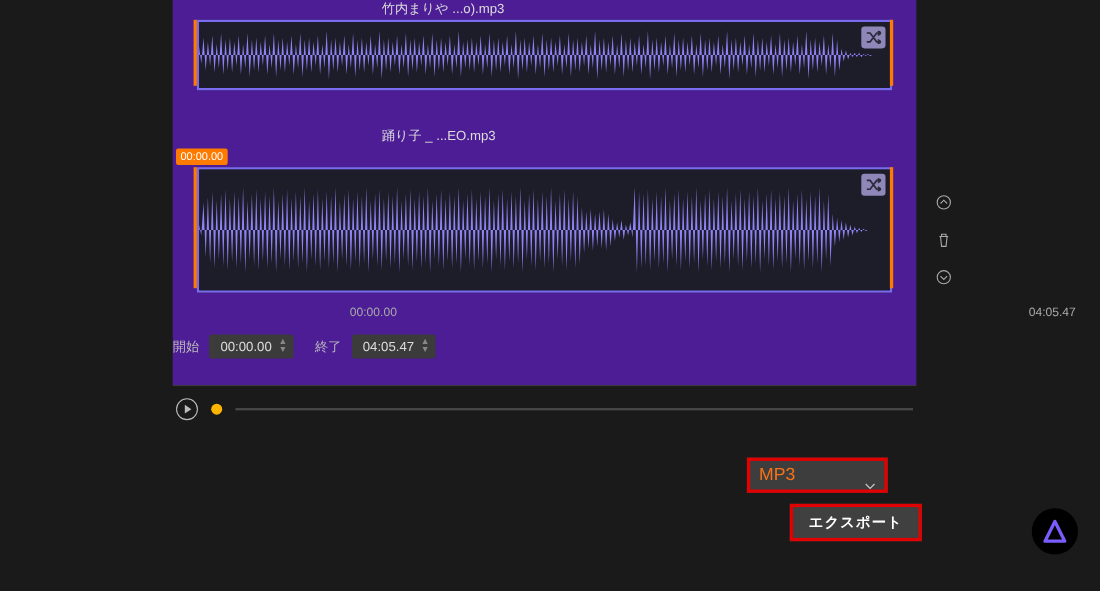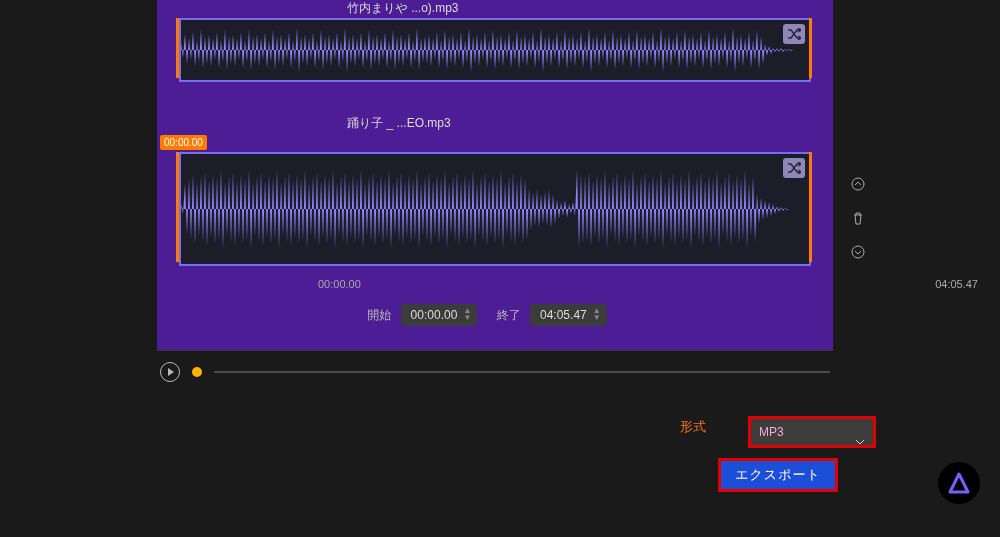--- a/index.html
+++ b/index.html
@@ -4,35 +4,35 @@
 <style>
   html,body{margin:0;padding:0;background:#1a1a1a;color:#ccc;font-family:"Hiragino Sans","Meiryo",Arial,sans-serif;font-size:13px;width:1000px;height:537px;overflow:hidden}
   .panel{position:absolute;left:157px;top:0;width:676px;height:350px;background:#4c1d95}
   .wave-box{position:absolute;border:2px solid #7a6cf0;background:#1f1f2e}
   .wave-svg{display:block;width:100%;height:100%}
   .clip-name{position:absolute;font-size:12px;color:#ddd;left:190px}
   .shuffle{position:absolute;right:4px;top:4px;width:22px;height:20px;border-radius:3px;background:#8f87b8;display:flex;align-items:center;justify-content:center}
   .tag{position:absolute;left:160px;top:135px;background:#ff7b00;color:#fff;font-size:10px;padding:2px 4px;border-radius:2px}
   .times{position:absolute;left:161px;top:278px;width:660px;font-size:11px;color:#aaa}
   .times .r{float:right}
-  .range{position:absolute;left:0;top:304px;width:100%;text-align:center;font-size:12px;color:#bbb}
+  .range{position:absolute;left:0;top:304px;width:100%;font-size:12px;color:#bbb}
   .range .lbl{margin-right:6px}
   .spin{display:inline-block;background:#3b3b3b;padding:4px 20px 4px 10px;border-radius:3px;margin-right:16px;position:relative;color:#ddd}
   .spin .st{position:absolute;right:6px;top:3px;font-size:8px;line-height:7px;color:#888}
   .hr{position:absolute;left:157px;top:350px;width:676px;height:1px;background:#3a3a3a}
   .playrow{position:absolute;left:160px;top:362px;width:670px;display:flex;align-items:center;gap:12px}
   .play{width:18px;height:18px;border:1.5px solid #bbb;border-radius:50%;display:flex;align-items:center;justify-content:center}
   .play .tri{width:0;height:0;border-left:6px solid #bbb;border-top:4px solid transparent;border-bottom:4px solid transparent;margin-left:2px}
   .dot{width:10px;height:10px;background:#ffb400;border-radius:50%}
   .track{flex:1;height:2px;background:#4a4a4a}
   .form-row{position:absolute;left:0;top:416px;width:100%}
   .form-lbl{position:absolute;left:680px;top:2px;font-size:13px;color:#f97316}
-  .dd{position:absolute;left:748px;top:0;width:114px;height:26px;background:#3d3d3d;border:3px solid #e30000;color:#f9a8d4;padding-left:8px;line-height:26px;font-size:12px}
+  .dd{position:absolute;left:679px;top:0;width:114px;height:26px;background:#3d3d3d;border:3px solid #e30000;color:#f97316;padding-left:8px;line-height:26px;font-size:16px}
   .dd .chev{position:absolute;right:8px;top:9px}
-  .export{position:absolute;left:718px;top:458px;width:114px;height:28px;background:#1d4ed8;border:3px solid #e30000;color:#fff;font-weight:normal;text-align:center;line-height:28px;font-size:13px;letter-spacing:1px}
+  .export{position:absolute;left:718px;top:458px;width:114px;height:28px;background:#404040;border:3px solid #e30000;color:#fff;font-weight:bold;text-align:center;line-height:28px;font-size:13px;letter-spacing:1px}
   .side{position:absolute;left:850px;top:176px;display:flex;flex-direction:column;gap:18px;color:#aaa}
   .side div{width:16px;height:16px;display:flex;align-items:center;justify-content:center;cursor:pointer}
   .logo{position:absolute;left:938px;top:462px;width:42px;height:42px;border-radius:50%;background:#000;display:flex;align-items:center;justify-content:center}
   .handle{position:absolute;top:0;bottom:0;width:3px;background:#ff7b00}
 </style>
 </head>
 <body>
 
 <div class="panel">
 

